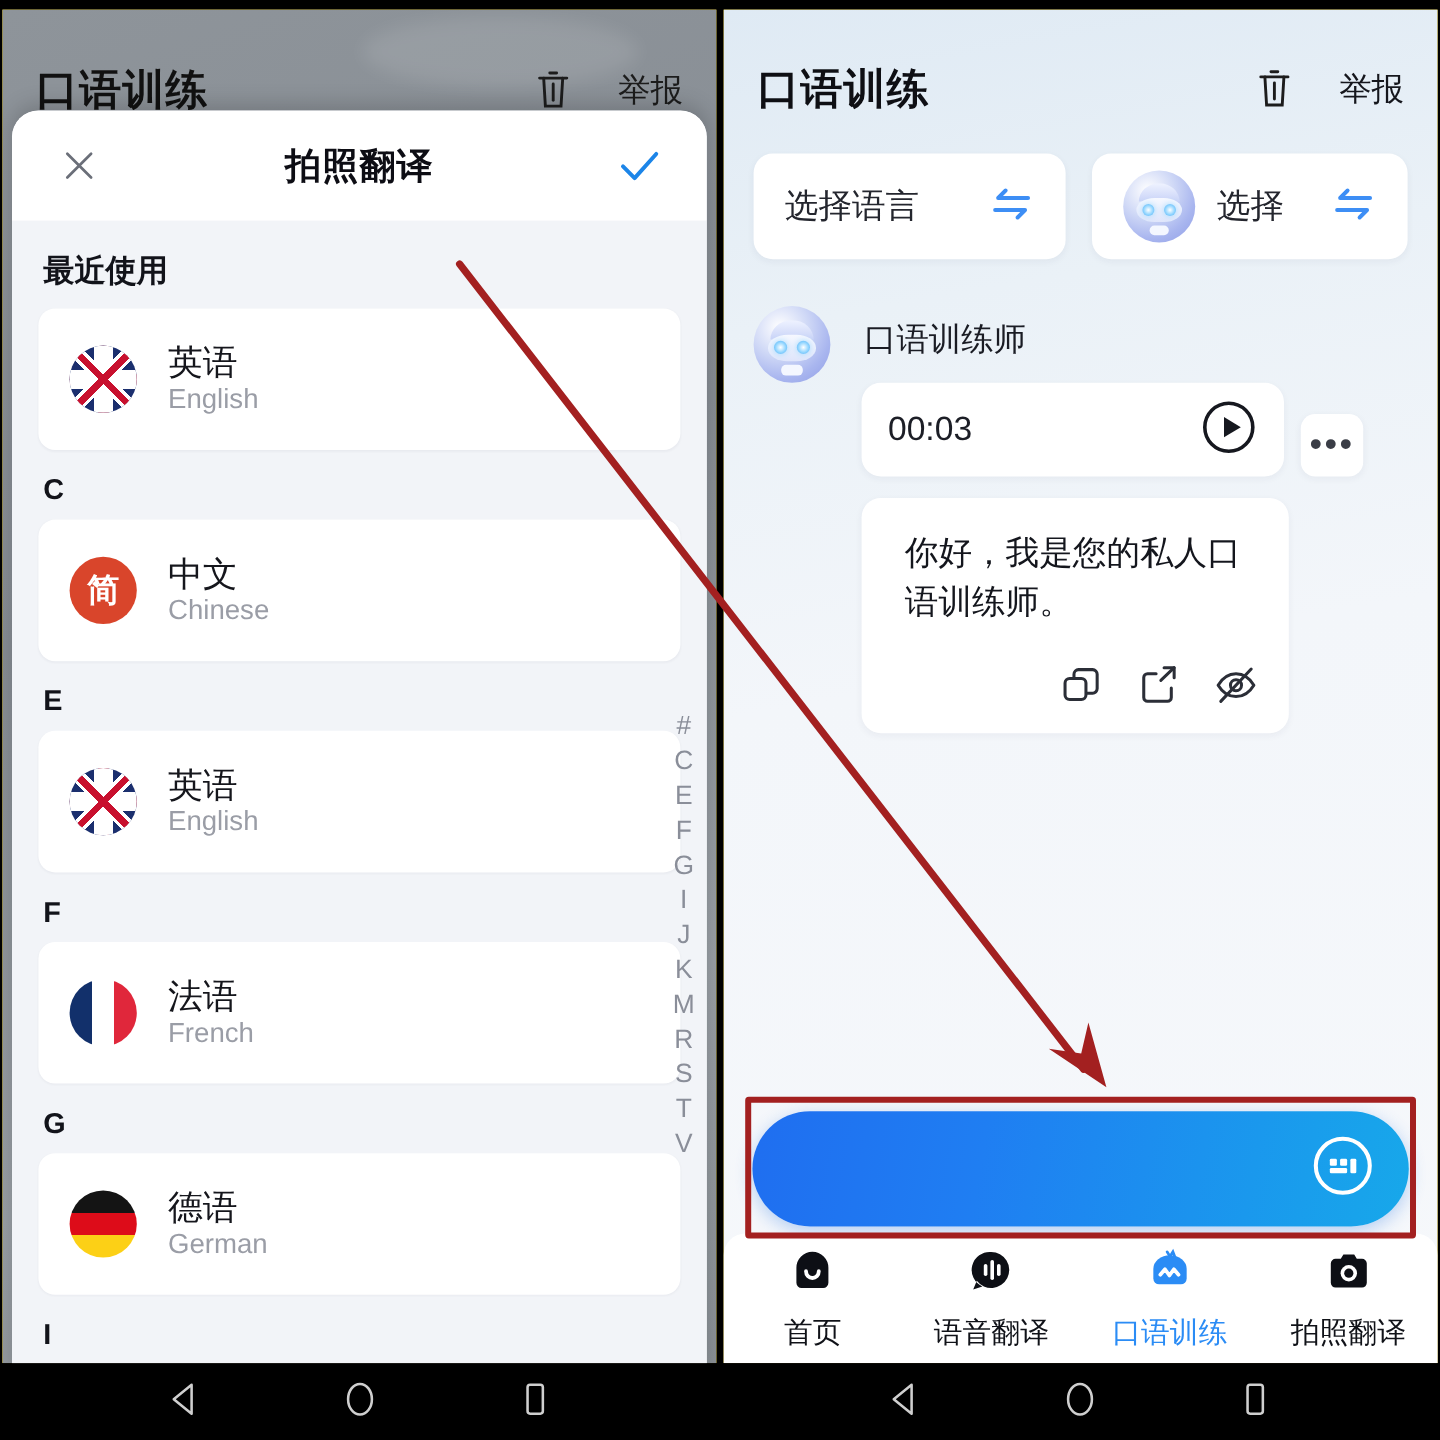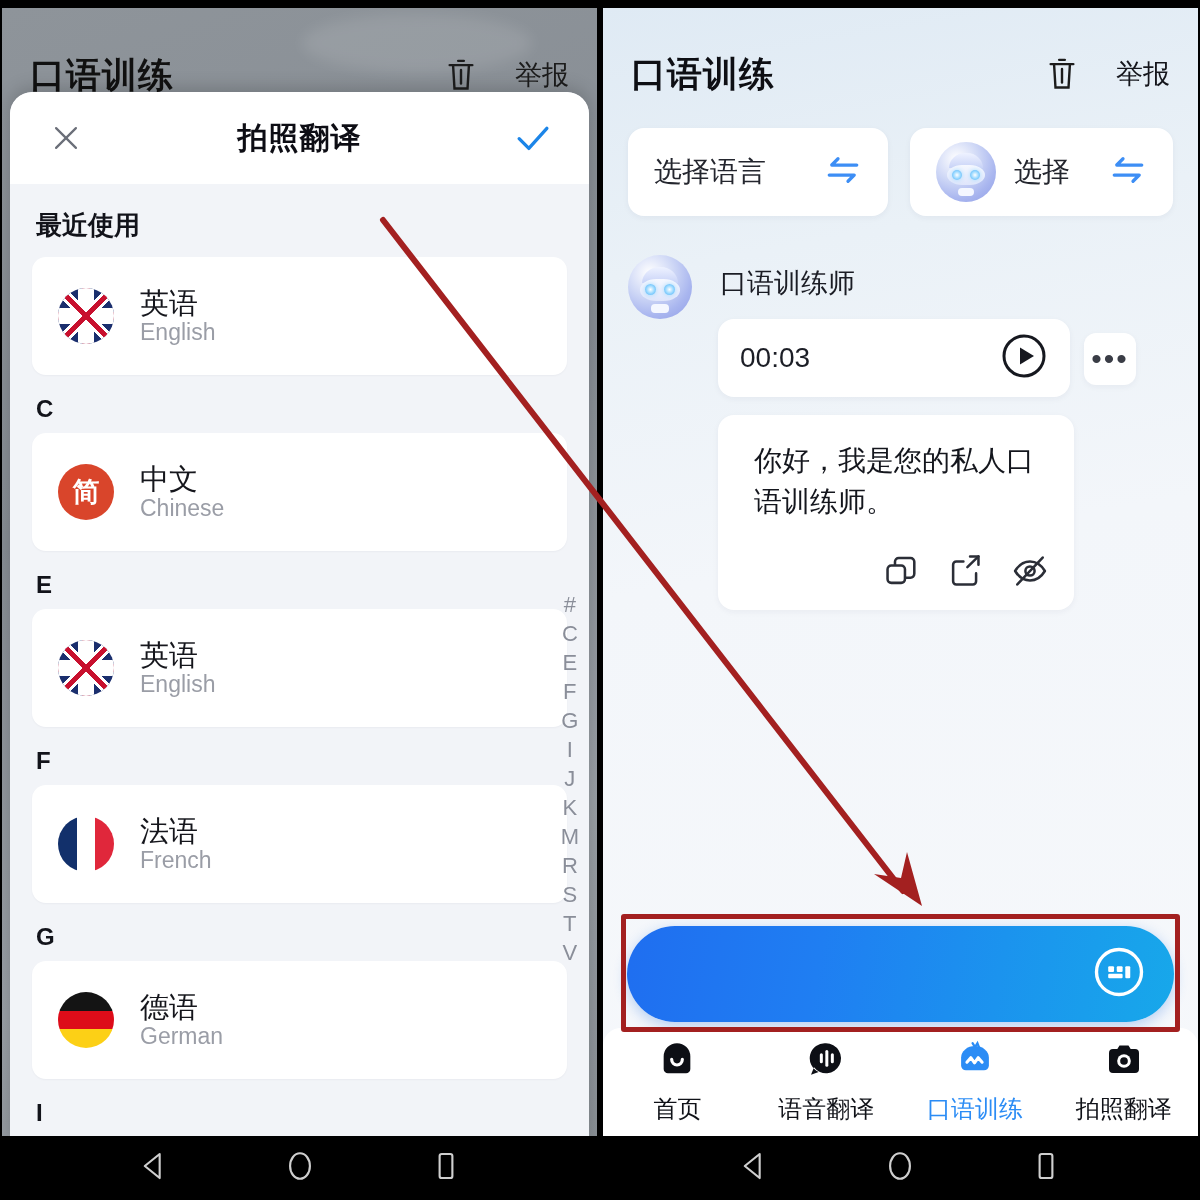--- a/index.html
+++ b/index.html
@@ -187,21 +187,21 @@
     border-radius: 50% 50% 0 0 / 100% 100% 0 0;
     background: linear-gradient(to bottom,#eef2ff,#c9d3f7);
   }
 
   
   .chat { position: absolute; top: 245px; left: 25px; right: 25px; }
   .chat-row { display: flex; gap: 26px; }
   .avatar-lg { width: 64px; height: 64px; flex: 0 0 64px; margin-top: 2px; }
   .chat-col { flex: 1; }
   .sender { font-size: 27px; color: #1a1c24; margin: 12px 0 18px 2px; }
-  .bubble-line { display: flex; align-items: flex-start; gap: 14px; }
+  .bubble-line { display: flex; align-items: flex-end; gap: 14px; }
   .bubble {
     background: #ffffff; border-radius: 16px;
     box-shadow: 0 2px 6px rgba(30,40,70,0.05);
   }
   .bubble-audio {
     width: 352px; height: 78px;
     display: flex; align-items: center; padding: 0 22px;
   }
   .audio-time { font-size: 28px; color: #1c1e26; flex: 1; }
   .more-btn {

